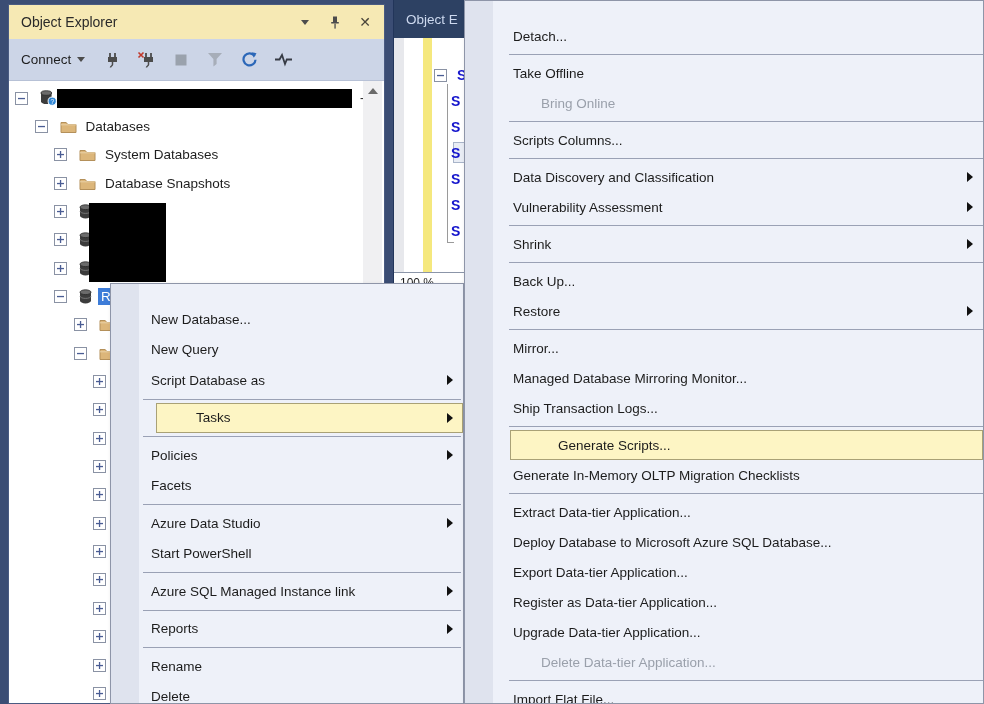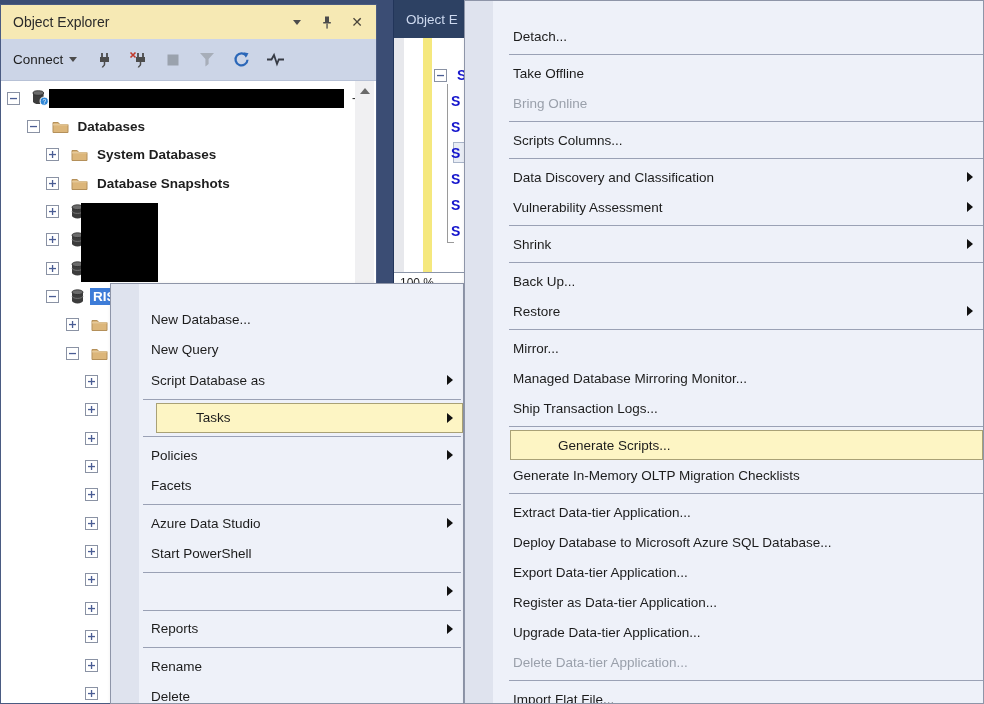--- a/index.html
+++ b/index.html
@@ -1,21 +1,21 @@
 <!DOCTYPE html>
 <html><head>
 <meta charset="utf-8">
 <style>
   * { margin:0; padding:0; box-sizing:border-box; }
   html,body { width:984px; height:704px; overflow:hidden; }
   body { position:relative; background:#3b4d74; font-family:"Liberation Sans", sans-serif;
          -webkit-font-smoothing:antialiased; }
 
   
-  #object-explorer { position:absolute; left:0; top:4px; width:377px; height:700px;
+  #object-explorer { position:absolute; left:8px; top:4px; width:377px; height:700px;
       background:#fff; border:1px solid #4a5b82; z-index:1; }
   #oe-titlebar { position:relative; height:34px; background:#f6e9b4; display:flex;
       align-items:center; padding-left:12px; }
   #oe-title { font-size:14px; color:#2a2a2a; }
   .titlebar-btns { position:absolute; right:10px; top:0; height:34px; display:flex;
       align-items:center; gap:12px; }
   .tb-btn { width:18px; height:18px; display:flex; align-items:center; justify-content:center; }
   .caret-down { width:0; height:0; border-left:4px solid transparent; border-right:4px solid transparent;
       border-top:5px solid #4c4c4c; }
   .close-x { font-size:14px; color:#4a453a; line-height:1; }
@@ -24,21 +24,21 @@
       display:flex; align-items:center; padding-left:12px; gap:10px; }
   #connect-button { display:flex; align-items:center; gap:6px; font-size:13.5px; color:#1e1e1e;
       margin-right:6px; }
   .toolbtn { width:24px; height:24px; display:flex; align-items:center; justify-content:center; }
 
   #oe-tree { position:absolute; left:0; right:0; top:76px; bottom:0; background:#fff; overflow:hidden; }
   .tree-row { position:absolute; left:0; right:20px; height:28px; display:flex; align-items:center;
       font-size:13.5px; color:#1e1e1e; white-space:nowrap; }
   .expander { flex:0 0 13px; margin-right:6px; }
   .tree-icon { margin-right:6px; display:flex; }
-  .tree-label { padding:1px 3px;font-weight:bold; }
+  .tree-label { padding:1px 3px; }
   .tree-label.selected { background:#3d7cd8; color:#fff; }
   .focus-stub { width:15px; height:18px; border:1px dotted #86a9d9; margin-left:1px; }
   .redact { position:absolute; background:#000; z-index:2; }
   #server-suffix { font-size:12px; color:#1e1e1e; margin-left:3px; }
 
   #oe-scrollbar { position:absolute; right:2px; top:76px; bottom:0; width:19px; background:#f0f0f2; }
   #oe-scroll-up { width:19px; height:19px; display:flex; align-items:center; justify-content:center;
       background:#f0f0f2; }
   .chev-up { width:0; height:0; border-left:5px solid transparent; border-right:5px solid transparent;
       border-bottom:6px solid #6a6a6a; }
@@ -61,21 +61,21 @@
   #editor-zoombar { position:absolute; left:0; right:0; top:272px; height:14px; background:#fff;
       border-top:1px solid #8b95a8; padding-left:6px; }
   #zoom-level { font-size:12px; color:#1e1e1e; line-height:13px; }
 
   
   .menu { position:absolute; background:#eef1f9; border:1px solid #8e95a8;
       box-shadow:4px 4px 6px rgba(0,0,0,0.35); overflow:hidden; padding-top:20px; }
   .menu-gutter { position:absolute; left:0; top:0; bottom:0; width:28px; background:#dfe3ee; }
   .menu-item { position:relative; display:flex; align-items:center; font-size:13.5px; color:#1c1c1c;
       white-space:nowrap; }
-  .menu-item.disabled { color:#9aa0ab; }
+  .menu-item.disabled { color:#9aa0ab;margin-left:28px; }
   .menu-item.highlighted { background:#fdf5c4; outline:1px solid #a9a176; outline-offset:-1px;margin-left:45px; }
   .menu-item .sub-arrow { position:absolute; right:10px; width:0; height:0;
       border-top:5px solid transparent; border-bottom:5px solid transparent; border-left:6px solid #111; }
   .menu-sep { height:1px; background:#9aa1b5; }
   #context-menu { left:110px; top:283px; width:354px; height:421px; z-index:3; }
   #context-menu .menu-item { height:30.5px; padding-left:40px; }
   #context-menu .menu-sep { margin:3px 2px 3px 32px; }
   #tasks-submenu { left:464px; top:0; width:520px; height:704px; z-index:4; }
   #tasks-submenu .menu-item { height:30px; padding-left:48px; }
   #tasks-submenu .menu-sep { margin:3px 0 3px 44px; }
@@ -585,20 +585,21 @@
     <div class="menu-sep"></div>
     <div class="menu-item">
       <span>Azure Data Studio</span>
       <span class="sub-arrow"></span>
     </div>
     <div class="menu-item">
       <span>Start PowerShell</span>
     </div>
     <div class="menu-sep"></div>
     <div class="menu-item">
+      <span>Azure SQL Managed Instance link</span>
       <span class="sub-arrow"></span>
     </div>
     <div class="menu-sep"></div>
     <div class="menu-item">
       <span>Reports</span>
       <span class="sub-arrow"></span>
     </div>
     <div class="menu-sep"></div>
     <div class="menu-item">
       <span>Rename</span>

